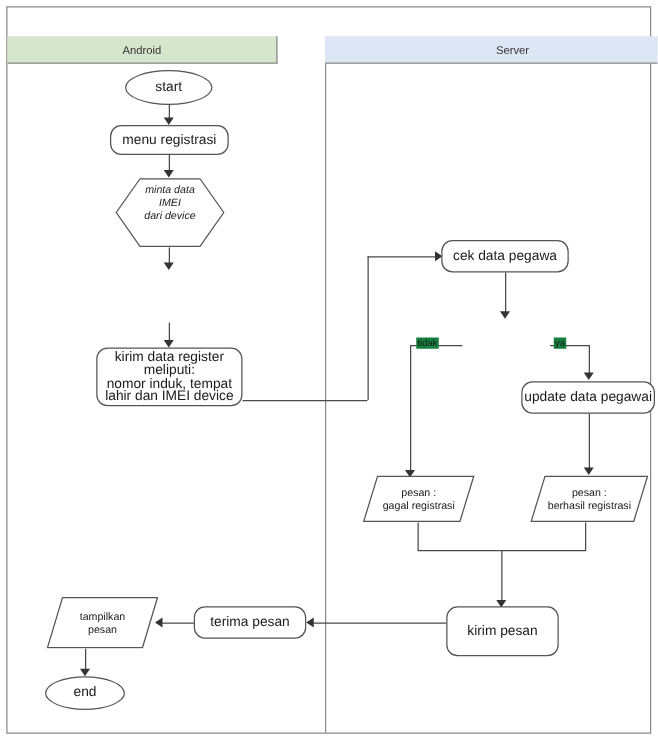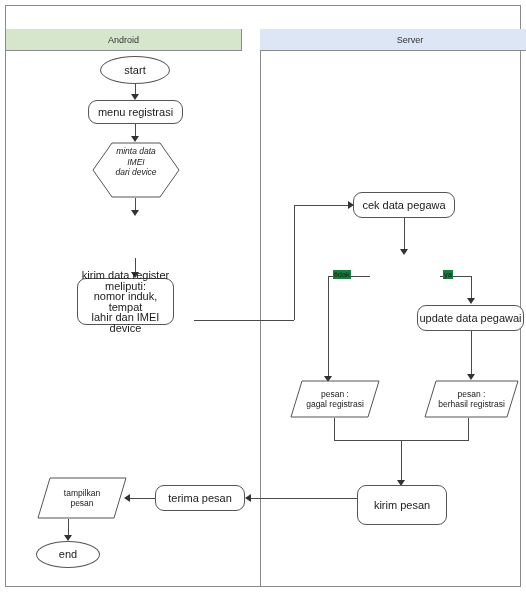--- a/index.html
+++ b/index.html
@@ -17,21 +17,21 @@
     position:absolute;left:6px;top:6px;width:514px;height:23px;
     border-bottom:1px solid #8a8a8a;box-sizing:border-box;
     display:flex;align-items:center;justify-content:center;
     font-size:9.5px;color:#222;letter-spacing:.1px;
   }
   .lane-head{
     position:absolute;top:29px;height:22px;box-sizing:border-box;
     display:flex;align-items:center;justify-content:center;
     font-size:9px;color:#333;border-bottom:1px solid #8a8a8a;
   }
-  .lane-head.android{left:6px;width:236px;background:#d6e6cd;border-right:1px solid #8a8a8a;}
+  .lane-head.android{left:6px;width:216px;background:#d6e6cd;border-right:1px solid #8a8a8a;}
   .lane-head.server{left:260px;width:300px;background:#dde6f5;}
 
   .lane-divider{
     position:absolute;left:260px;top:51px;width:1px;height:535px;background:#8a8a8a;
   }
 
   
   .canvas{position:absolute;left:0;top:0;width:526px;height:592px;}
 
   .node{
@@ -93,21 +93,21 @@
       <div class="shape-label">minta data
 IMEI
 dari device</div>
     </div>
     <div class="conn v" style="left:135px;top:198px;height:14px;"></div>
     <div class="arrow down" style="left:131px;top:210px;"></div>
 
     <div class="conn v" style="left:135px;top:258px;height:16px;"></div>
     <div class="arrow down" style="left:131px;top:272px;"></div>
 
-    <div class="node rounded" style="left:77px;top:278px;width:97px;height:47px;">kirim data register
+    <div class="node rounded" style="left:77px;top:278px;width:117px;height:47px;">kirim data register
 meliputi:
 nomor induk, tempat
 lahir dan IMEI device</div>
 
     <div class="conn h" style="left:194px;top:320px;width:100px;"></div>
     <div class="conn v" style="left:294px;top:205px;height:115px;"></div>
     <div class="conn h" style="left:294px;top:205px;width:56px;"></div>
     <div class="arrow right" style="left:348px;top:201px;"></div>
 
     <div class="node rounded" style="left:353px;top:192px;width:102px;height:26px;">cek data pegawa</div>

